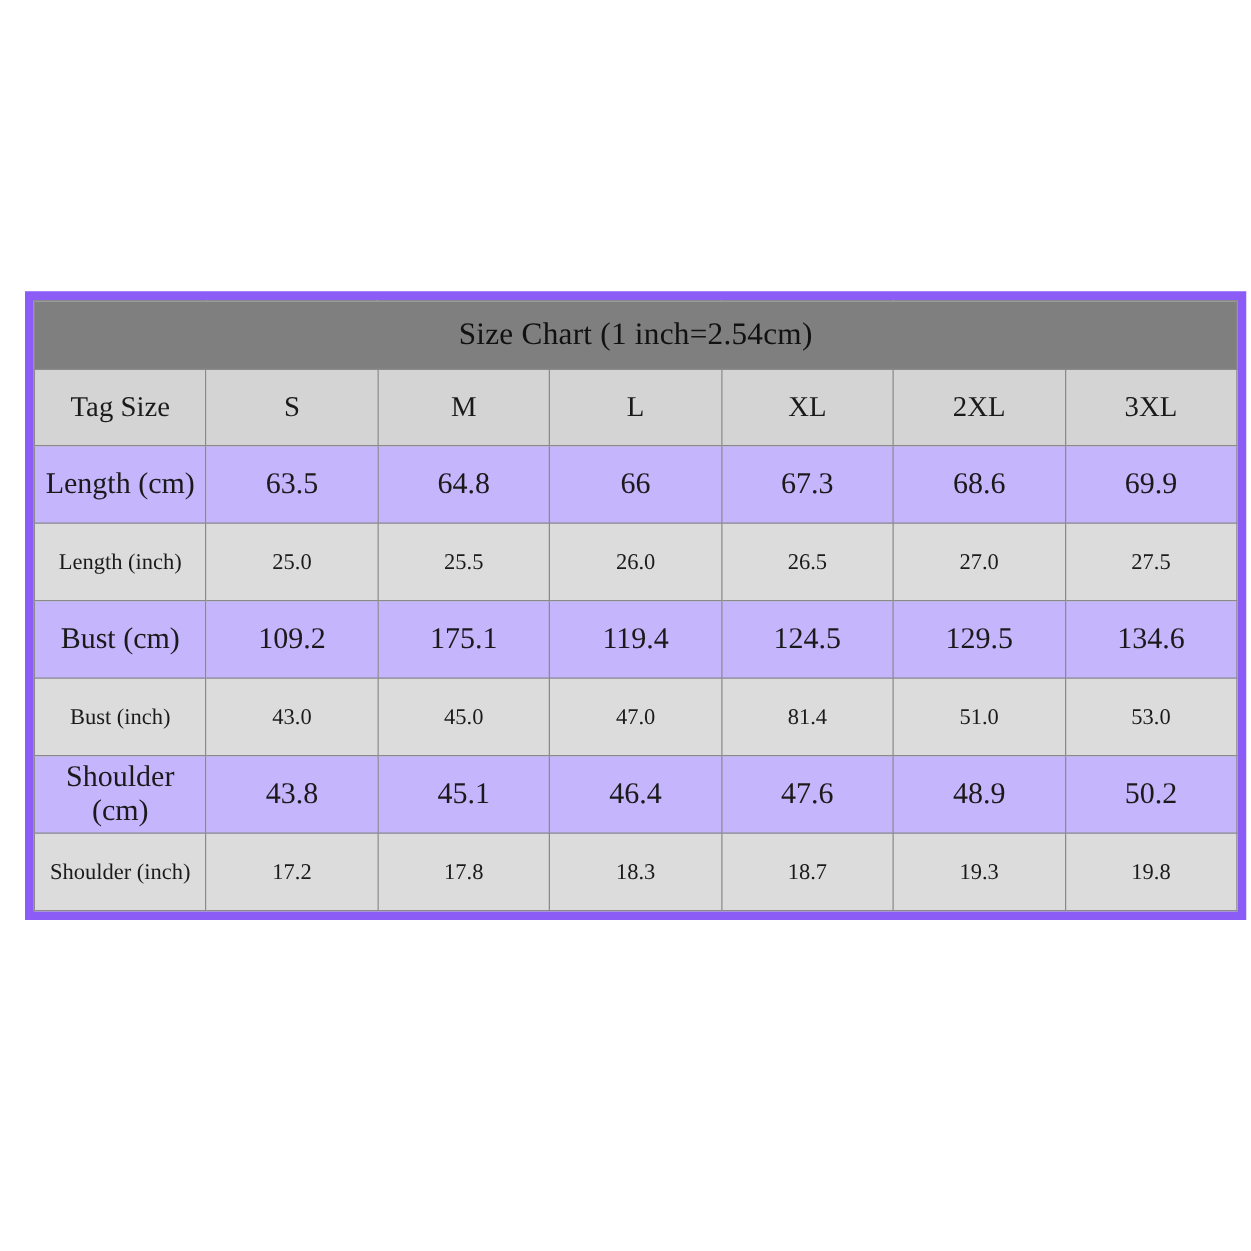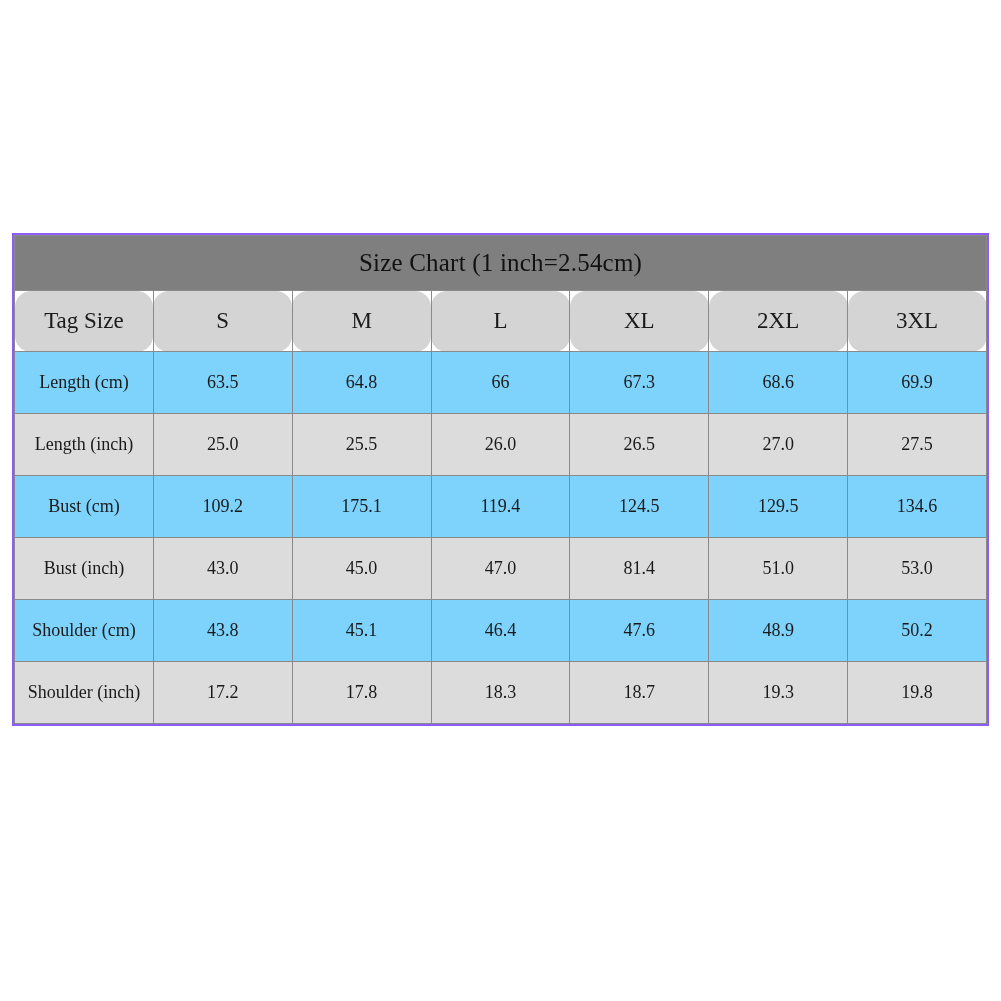--- a/index.html
+++ b/index.html
@@ -11,24 +11,24 @@
     width: 1001px;
     height: 1001px;
     font-family: "Liberation Serif", serif;
     color: #1a1a1a;
     position: relative;
     overflow: hidden;
   }
 
   #chart-wrap {
     position: absolute;
-    left: 12px;
+    left: 20px;
     top: 233px;
     width: 977px;
-    border: 2px solid #8b5cf6;
+    border: 7px solid #8b5cf6;
     box-sizing: border-box;
     background: #ffffff;
   }
 
   table.size-chart {
     width: 100%;
     border-collapse: collapse;
     table-layout: fixed;
   }
 
@@ -47,27 +47,26 @@
     font-weight: bold;
     height: 52px;
     letter-spacing: 0.2px;
   }
 
   .header-row td {
     background: #d4d4d4;
     font-size: 23px;
     font-weight: bold;
     height: 58px;
-    border-radius: 16px;
   }
 
   .row-odd td {
-    background: #7dd3fc;
+    background: #c4b5fd;
     height: 59px;
-    font-size: 18px;
+    font-size: 24px;
   }
 
   .row-even td {
     background: #dcdcdc;
     height: 59px;
     font-size: 18px;
   }
 
   .label-col {
     width: 200px;

